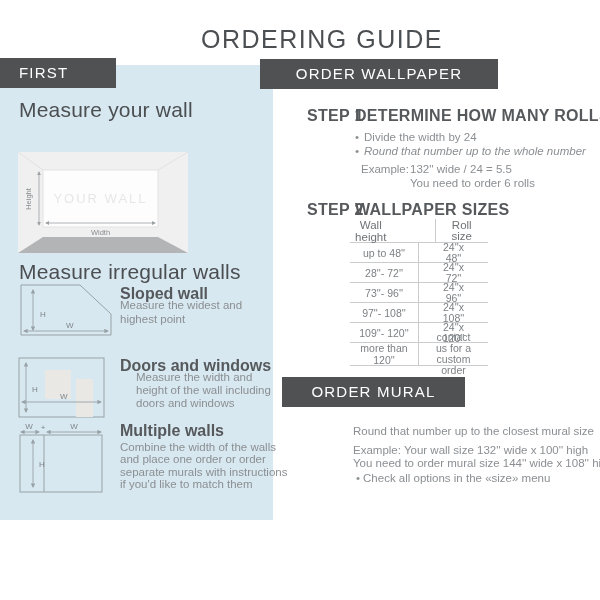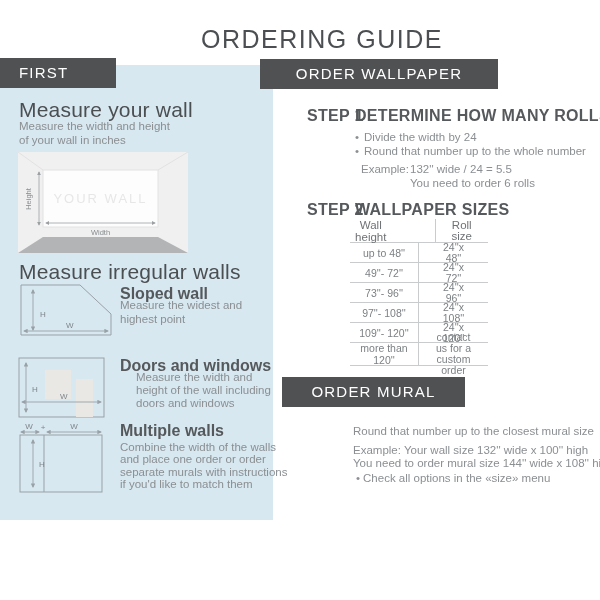--- a/index.html
+++ b/index.html
@@ -57,24 +57,20 @@
 
 <div id="canvas">
 
   <div class="abs title nw" style="left:160px;top:25px;width:324px;">ORDERING GUIDE</div>
 
   <div class="abs panel" style="left:0;top:65px;width:273px;height:455px;"></div>
 
   <div class="abs bar bar-left" style="left:0;top:58px;width:116px;">FIRST</div>
 
   <div class="abs h1 nw" style="left:19px;top:98px;">Measure your wall</div>
-  <div class="abs gray" style="left:19px;top:120px;">
-    <div>Measure the width and height</div>
-    <div>of your wall in inches</div>
-  </div>
 
   <svg class="abs" style="left:18px;top:152px;" width="170" height="101" viewBox="0 0 170 101">
     <defs>
       <marker id="mr" viewBox="0 0 10 10" refX="8" refY="5" markerWidth="5" markerHeight="5" orient="auto-start-reverse">
         <path d="M0,0L10,5L0,10z" class="mkr"></path>
       </marker>
     </defs>
     <rect x="0" y="0" width="170" height="101" class="room-bg"></rect>
     <line x1="0" y1="0" x2="25" y2="18" class="room-diag"></line>
     <line x1="170" y1="0" x2="140" y2="18" class="room-diag"></line>
@@ -153,42 +149,42 @@
   </div>
 
   <div class="abs bar" style="left:260px;top:59px;width:238px;">ORDER WALLPAPER</div>
 
   <div class="abs steplabel nw" style="left:307px;top:107px;">STEP 1</div>
   <div class="abs steplabel nw" style="left:355px;top:107px;">DETERMINE HOW MANY ROLLS YOU NEED</div>
 
   <div class="abs gray nw" style="left:355px;top:131px;">
     <span class="bullet">•</span><span>Divide the width by 24</span>
   </div>
-  <div class="abs gray nw" style="left:355px;top:145px;">
+  <div class="abs gray nw" style="left:355px;top:145px;font-style:italic;">
     <span class="bullet">•</span><span>Round that number up to the whole number</span>
   </div>
 
   <div class="abs gray nw" style="left:361px;top:163px;">Example:</div>
   <div class="abs gray nw" style="left:410px;top:163px;">132'' wide / 24 = 5.5</div>
   <div class="abs gray nw" style="left:410px;top:177px;">You need to order 6 rolls</div>
 
   <div class="abs steplabel nw" style="left:307px;top:201px;">STEP 2</div>
   <div class="abs steplabel nw" style="left:355px;top:201px;">WALLPAPER SIZES</div>
 
   <div class="sizes-table">
     <div class="trow thead">
       <div class="tc1">Wall height</div>
       <div class="tc2">Roll size</div>
     </div>
     <div class="trow">
       <div class="tc1">up to 48''</div>
       <div class="tc2">24''x 48''</div>
     </div>
     <div class="trow">
-      <div class="tc1">49''- 72''</div>
+      <div class="tc1">28''- 72''</div>
       <div class="tc2">24''x 72''</div>
     </div>
     <div class="trow">
       <div class="tc1">73''- 96''</div>
       <div class="tc2">24''x 96''</div>
     </div>
     <div class="trow">
       <div class="tc1">97''- 108''</div>
       <div class="tc2">24''x 108''</div>
     </div>

